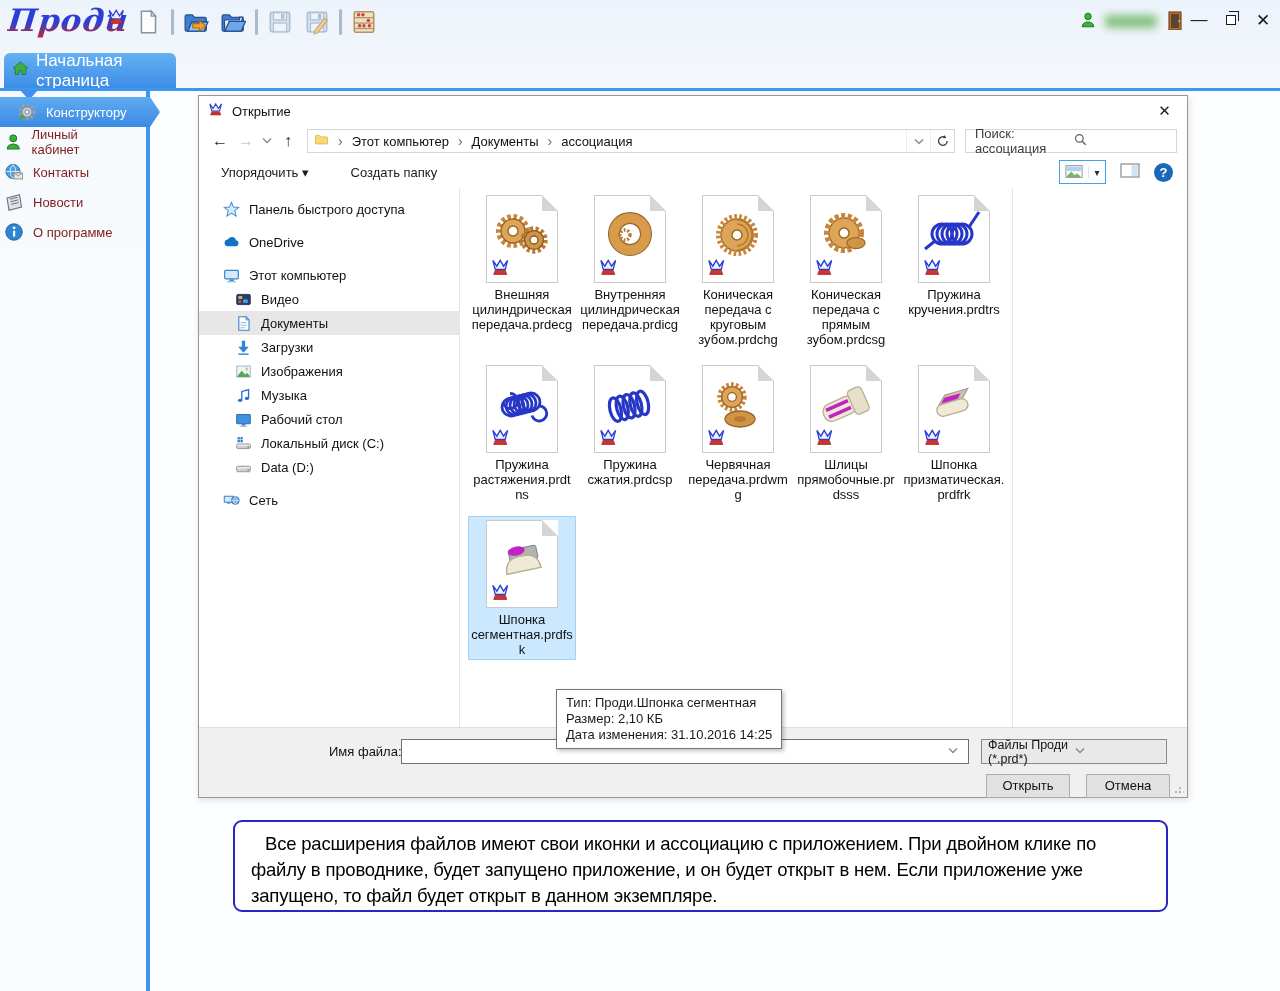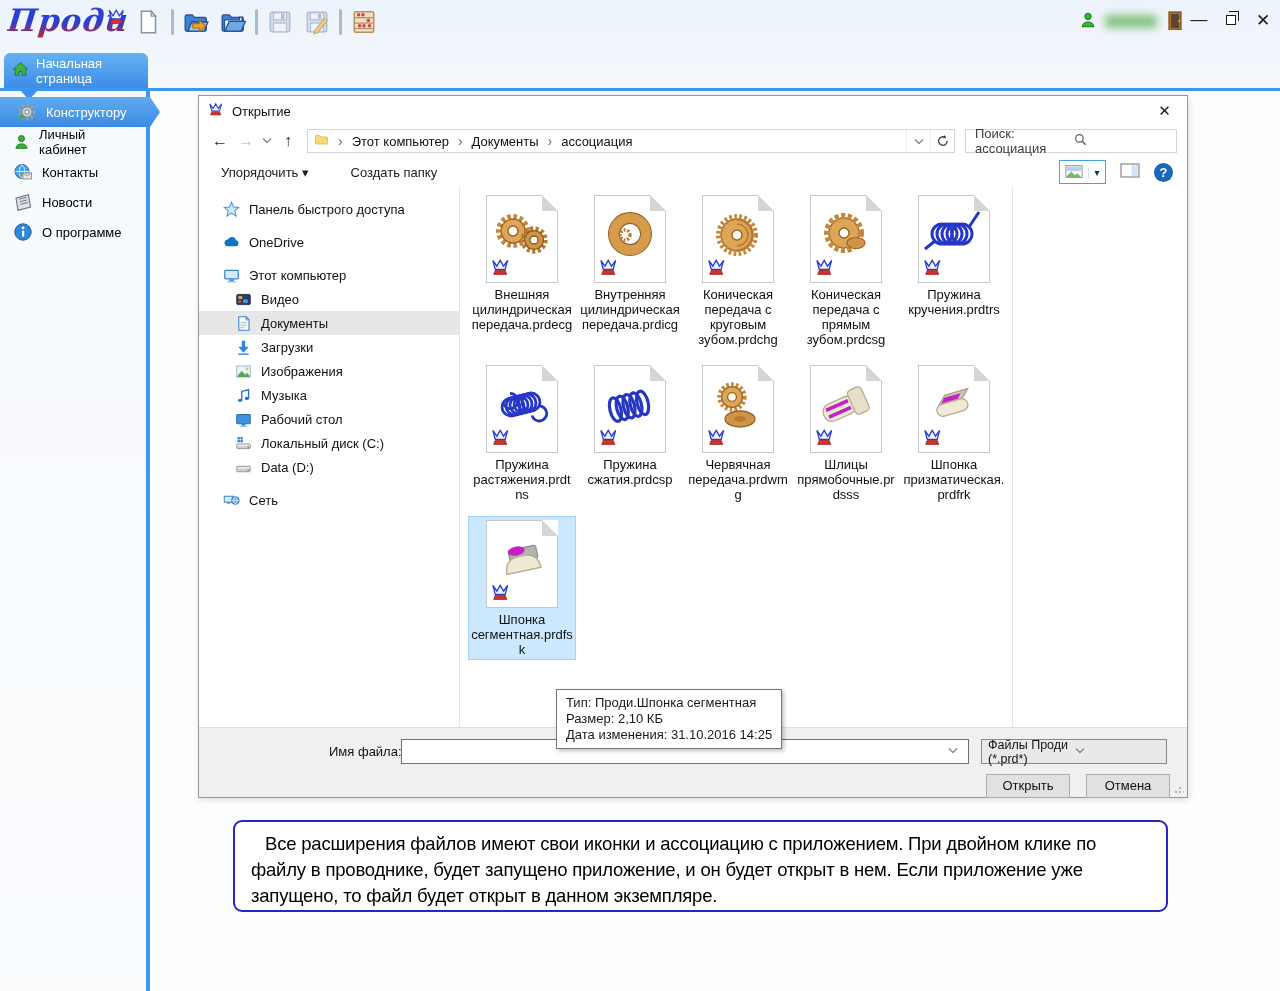--- a/index.html
+++ b/index.html
@@ -16,29 +16,29 @@
   .tbi.dis { opacity:.6; }
   .tsep { width:3px; height:26px; background:#a9bacf; border-radius:2px; }
   .userbox { position:absolute; right:95px; top:10px; display:flex; align-items:center; gap:8px; }
   .blurname { width:52px; height:13px; background:#84c17f; border-radius:3px; filter:blur(4px); }
   .winctl { position:absolute; right:6px; top:8px; display:flex; align-items:center; gap:10px; }
   .winctl button { width:22px; height:24px; font-size:17px; color:#1a1a1a; display:flex; align-items:center; justify-content:center; }
   .rsq { position:relative; width:10px; height:10px; border:1.6px solid #1a1a1a; background:#fff; }
   .rsq::before { content:''; position:absolute; left:2px; top:-5px; width:9px; height:9px; border:1.6px solid #1a1a1a; border-left:none; border-bottom:none; }
 
   
-  .tab { position:absolute; left:4px; top:53px; width:144px; height:35px; background:linear-gradient(180deg,#66b1f3,#3c8de6); border-radius:6px 6px 0 0; display:flex; align-items:center; gap:7px; padding-left:8px; color:#fff; font-size:13px; }
+  .tab { position:absolute; left:4px; top:53px; width:172px; height:35px; background:linear-gradient(180deg,#66b1f3,#3c8de6); border-radius:6px 6px 0 0; display:flex; align-items:center; gap:7px; padding-left:8px; color:#fff; font-size:17px; }
   .tab-tail { position:absolute; left:20px; top:90px; width:0; height:0; border:9px solid transparent; border-top:10px solid #3d8ff0; border-bottom:none; }
   .hline { position:absolute; left:0; top:88px; width:1280px; height:3px; background:#3e96f3; }
   .vline { position:absolute; left:146px; top:91px; width:4px; height:900px; background:#3e96f3; }
   .main-pane { position:absolute; left:150px; top:91px; right:0; bottom:0; background:#fcfdfe; }
 
   
   .sidebar { position:absolute; left:0; top:97px; width:162px; }
-  .side-item { height:30px; display:flex; align-items:center; gap:9px; padding-left:13px; font-size:13px; color:#000000; width:122px; }
+  .side-item { height:30px; display:flex; align-items:center; gap:9px; padding-left:4px; font-size:13px; color:#7f1d1d; width:122px; }
   .side-item.sel { width:160px; padding-left:17px; color:#fff; background:linear-gradient(180deg,#5fabf0,#3a8ae2); clip-path:polygon(0 0, calc(100% - 10px) 0, 100% 50%, calc(100% - 10px) 100%, 0 100%); }
 
   
   .dialog { position:absolute; left:198px; top:95px; width:990px; height:703px; background:#fff; border:1px solid #979797; box-shadow:1px 2px 6px rgba(0,0,0,.12); font-size:13px; }
   .dlg-title { position:absolute; left:0; top:0; right:0; height:30px; display:flex; align-items:center; padding-left:8px; gap:8px; }
   .dlg-close { position:absolute; right:0; top:0; width:45px; height:29px; font-size:15px; color:#1a1a1a; }
   .dlg-address { position:absolute; left:0; top:30px; right:0; height:30px; display:flex; align-items:center; padding:0 10px; gap:4px; }
   .navg { font-size:16px; width:22px; text-align:center; }
   .addr { flex:1; height:24px; border:1px solid #d6d6d6; display:flex; align-items:center; margin-left:4px; }
   .bc-item { padding:0 4px; color:#111; }

